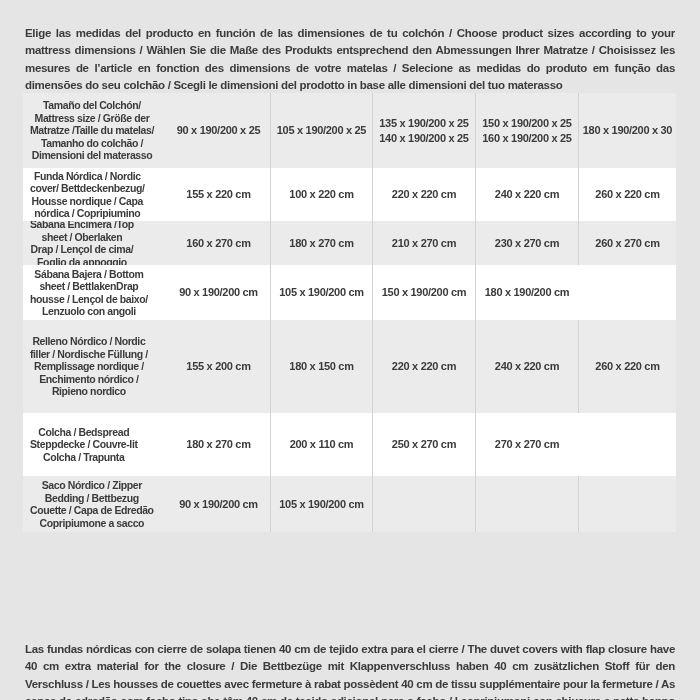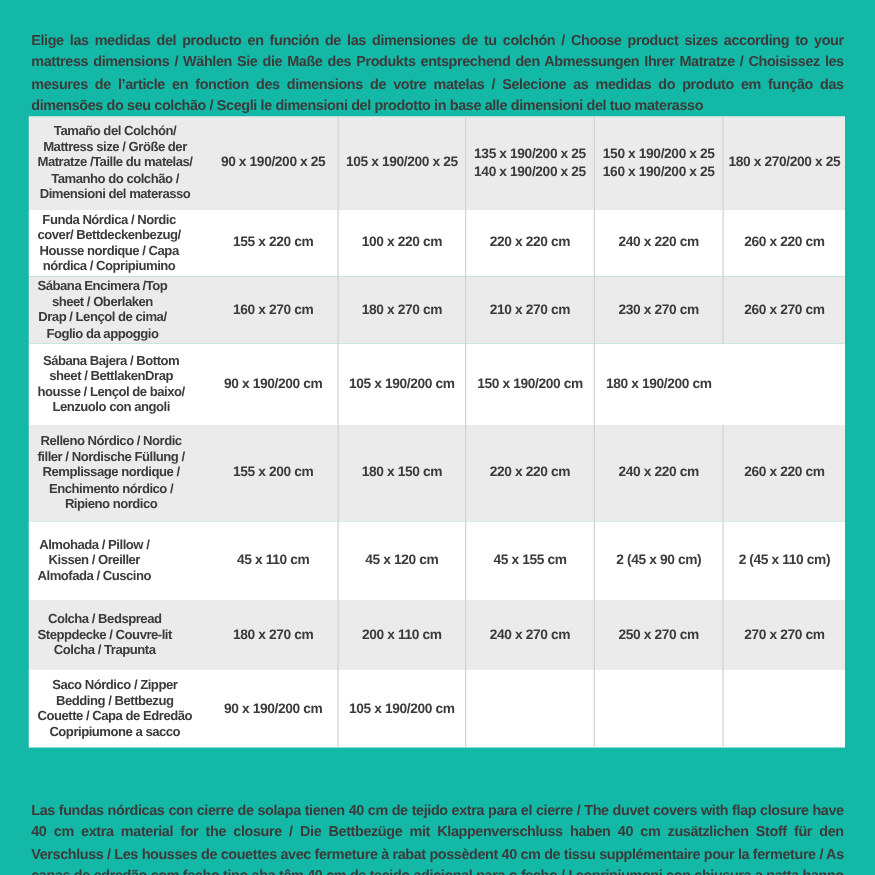--- a/index.html
+++ b/index.html
@@ -1,40 +1,40 @@
 <!DOCTYPE html>
 <html><head>
 <meta charset="utf-8">
 <style>
   html,body{margin:0;padding:0;background:#fff;}
   .page{
-    position:relative;width:700px;height:700px;background:#14b8a6;overflow:hidden;
+    position:relative;width:700px;height:700px;background:#e5e5e5;overflow:hidden;
     font-family:"Liberation Sans",sans-serif;
     color:var(--text,#3b3b3b);
     font-weight:bold;
   }
   .intro{
     position:absolute;top:13px;left:25px;width:650px;
     font-size:11.5px;line-height:17.5px;letter-spacing:-0.3px;
     text-align:justify;
   }
   .size-table{
     position:absolute;top:93px;left:23px;width:653px;
   }
   .trow{
     display:grid;
     grid-template-columns:144px 103px 102px 103px 103px 98px;
   }
   .trow:nth-child(odd){background:var(--shaded,#ebebeb);}
   .trow:nth-child(even){background:var(--plain,#ffffff);}
   .trow:nth-child(1){height:75px}
   .trow:nth-child(2){height:53px}
-  .trow:nth-child(3){height:54px}
-  .trow:nth-child(4){height:65px}
-  .trow:nth-child(5){height:77px}
+  .trow:nth-child(3){height:44px}
+  .trow:nth-child(4){height:55px}
+  .trow:nth-child(5){height:93px}
   .trow:nth-child(6){height:63px}
   .trow:nth-child(7){height:56px}
   .trow:nth-child(8){height:62px}
   .cell{
     display:flex;align-items:center;
     white-space:pre-line;
     overflow:hidden;
   }
   .cell.label{
     justify-content:flex-start;text-align:center;
@@ -64,21 +64,21 @@
 Mattress size / Größe der
 Matratze /Taille du matelas/
 Tamanho do colchão /
 Dimensioni del materasso</div>
         <div class="cell value first">90 x 190/200 x 25</div>
         <div class="cell value">105 x 190/200 x 25</div>
         <div class="cell value">135 x 190/200 x 25
 140 x 190/200 x 25</div>
         <div class="cell value">150 x 190/200 x 25
 160 x 190/200 x 25</div>
-        <div class="cell value">180 x 270/200 x 25</div>
+        <div class="cell value">180 x 190/200 x 30</div>
       </div>
       <div class="trow">
         <div class="cell label">Funda Nórdica /  Nordic
 cover/ Bettdeckenbezug/
 Housse nordique  / Capa
 nórdica / Copripiumino</div>
         <div class="cell value first">155 x 220 cm</div>
         <div class="cell value">100 x 220 cm</div>
         <div class="cell value">220 x 220 cm</div>
         <div class="cell value">240 x 220 cm</div>
@@ -111,36 +111,25 @@
 Remplissage nordique /
 Enchimento nórdico /
 Ripieno nordico</div>
         <div class="cell value first">155 x 200 cm</div>
         <div class="cell value">180 x 150 cm</div>
         <div class="cell value">220 x 220 cm</div>
         <div class="cell value">240 x 220 cm</div>
         <div class="cell value">260 x 220 cm</div>
       </div>
       <div class="trow">
-        <div class="cell label">Almohada  / Pillow /
-Kissen / Oreiller
-Almofada / Cuscino</div>
-        <div class="cell value first">45 x 110 cm</div>
-        <div class="cell value">45 x 120 cm</div>
-        <div class="cell value">45 x 155 cm</div>
-        <div class="cell value">2 (45 x 90 cm)</div>
-        <div class="cell value">2 (45 x 110 cm)</div>
-      </div>
-      <div class="trow">
         <div class="cell label">Colcha / Bedspread
 Steppdecke / Couvre-lit
 Colcha / Trapunta</div>
         <div class="cell value first">180 x 270 cm</div>
         <div class="cell value">200 x 110 cm</div>
-        <div class="cell value">240 x 270 cm</div>
         <div class="cell value">250 x 270 cm</div>
         <div class="cell value">270 x 270 cm</div>
       </div>
       <div class="trow">
         <div class="cell label">Saco Nórdico / Zipper
 Bedding / Bettbezug
 Couette  / Capa de Edredão
 Copripiumone a sacco</div>
         <div class="cell value first">90 x 190/200 cm</div>
         <div class="cell value">105 x 190/200 cm</div>

